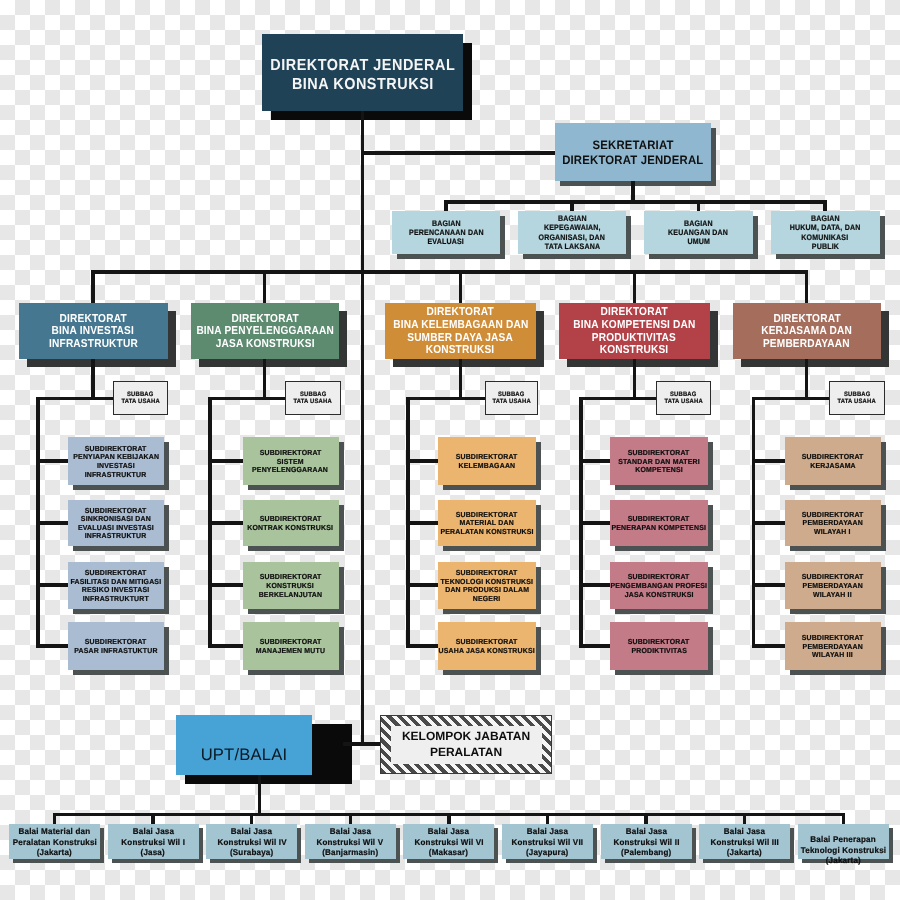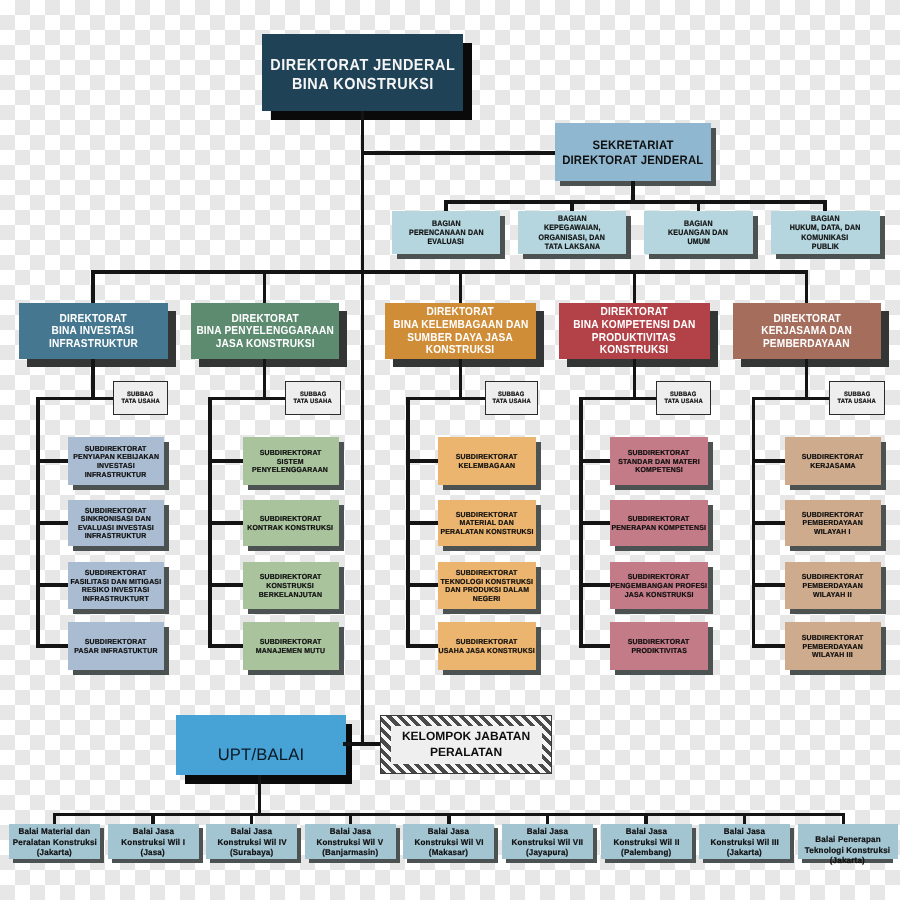--- a/index.html
+++ b/index.html
@@ -283,21 +283,21 @@
 </div>
 <div class="ln" style="left:751.5px;top:644.2px;width:33px;height:3.6px"></div>
 <div class="sh" style="left:789.5px;top:627px;width:96.5px;height:48px"></div>
 <div class="box" style="left:784.5px;top:622px;width:96.5px;height:48px;font-size:7.3px;line-height:1.17;background:#ceab8c;color:#0d0d0d;padding-top:2px;-webkit-text-stroke:0.2px">
 <span style="transform:scaleX(0.95)">SUBDIREKTORAT</span>
 <span style="transform:scaleX(0.95)">PEMBERDAYAAN</span>
 <span style="transform:scaleX(0.95)">WILAYAH III</span>
 </div>
 <div class="ln" style="left:360.9px;top:270px;width:3.6px;height:475.6px"></div>
 <div class="sh" style="left:185px;top:724px;width:167px;height:60px;background:#0a0a0a"></div>
-<div class="box" style="left:176px;top:715px;width:170px;height:60px;font-size:16.6px;line-height:1.2;background:#47a2d6;color:#0a1822;font-weight:normal;padding-top:20px">
+<div class="box" style="left:176px;top:715px;width:136px;height:60px;font-size:16.6px;line-height:1.2;background:#47a2d6;color:#0a1822;font-weight:normal;padding-top:20px">
 <span>UPT/BALAI</span>
 </div>
 <div class="kjfwrap" style="left:380px;top:715px;width:172px;height:59px">
 <div class="kjfhatch"></div>
 <div class="kjfinner" style="left:9.5px;top:9.5px;right:9.5px;bottom:9.5px;background:#efefef">
 <span>KELOMPOK JABATAN</span>
 <span>PERALATAN</span>
 </div>
     </div>
 <div class="ln" style="left:343px;top:742px;width:37px;height:3.6px"></div>
@@ -354,18 +354,18 @@
 </div>
 <div class="ln" style="left:742.9px;top:812.5px;width:3.6px;height:11.5px"></div>
 <div class="sh" style="left:703.2px;top:828px;width:91px;height:35px"></div>
 <div class="box" style="left:699.2px;top:824px;width:91px;height:35px;font-size:8.4px;line-height:1.25;background:#a3c4d1;color:#0d0d0d;padding-top:1px;-webkit-text-stroke:0.2px">
 <span style="transform:scaleX(0.96)">Balai Jasa</span>
 <span style="transform:scaleX(0.96)">Konstruksi Wil III</span>
 <span style="transform:scaleX(0.96)">(Jakarta)</span>
 </div>
 <div class="ln" style="left:841.5px;top:812.5px;width:3.6px;height:11.5px"></div>
 <div class="sh" style="left:801.8px;top:828px;width:91px;height:35px"></div>
-<div class="box" style="left:797.8px;top:824px;width:100px;height:35px;font-size:8.4px;line-height:1.25;background:#a3c4d1;color:#0d0d0d;padding-top:17px;-webkit-text-stroke:0.2px">
+<div class="box" style="left:797.8px;top:824px;width:91px;height:35px;font-size:8.4px;line-height:1.25;background:#a3c4d1;color:#0d0d0d;padding-top:17px;-webkit-text-stroke:0.2px">
 <span style="transform:scaleX(0.96)">Balai Penerapan</span>
 <span style="transform:scaleX(0.96)">Teknologi Konstruksi</span>
 <span style="transform:scaleX(0.96)">(Jakarta)</span>
 </div>
 </div>
 
 </body></html>

